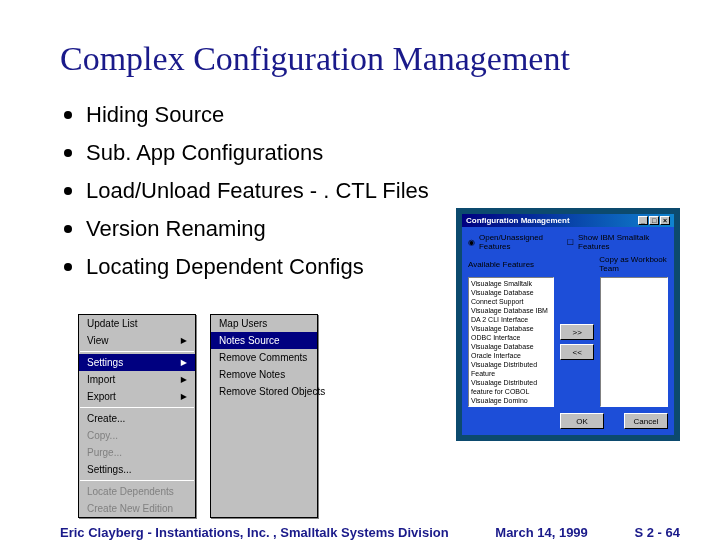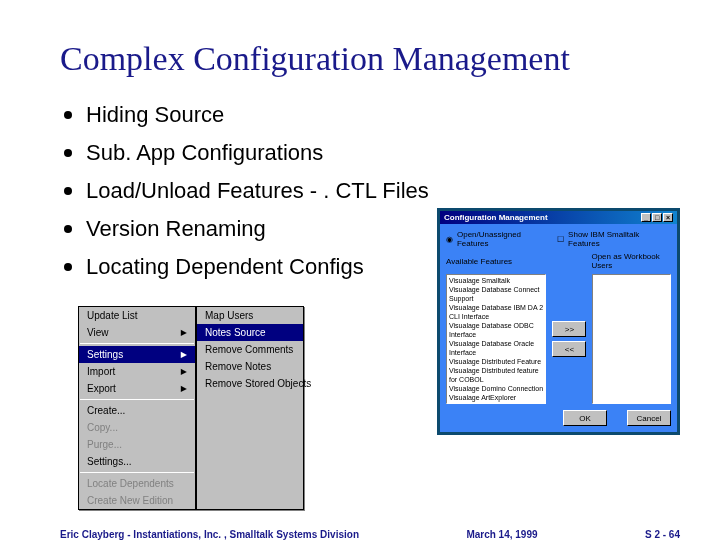--- a/index.html
+++ b/index.html
@@ -44,34 +44,35 @@
     margin-right: 14px;
     flex-shrink: 0;
   }
   .footer {
     position: absolute;
     bottom: 20px;
     left: 60px;
     right: 40px;
     display: flex;
     justify-content: space-between;
-    font-size: 10px;
+    font-size: 13px;
     font-weight: bold;
     color: #1a1a8a;
     font-family: Arial, sans-serif;
   }
 
   
   .menu-shot {
     position: absolute;
     left: 78px;
-    top: 286px;
+    top: 294px;
     font-family: "MS Sans Serif", Arial, sans-serif;
     font-size: 10px;
     display: flex;
+    gap: 14px;
   }
   .menu-col {
     background: #c0c0c0;
     border: 1px solid #000;
     box-shadow: 1px 1px 0 #808080;
   }
   .menu-col.left { width: 118px; }
   .menu-col.right { width: 108px; }
   .menu-item {
     padding: 3px 8px;
@@ -91,23 +92,23 @@
     border-bottom: 1px solid #fff;
     margin: 2px 1px;
   }
   .arrow { font-size: 8px; }
 
   
   .dialog-shot {
     position: absolute;
     right: 40px;
     top: 188px;
-    width: 243px;
-    background: #3b82f6;
-    border: 3px solid #0c4a6e;
+    width: 224px;
+    background: #1d4ed8;
+    border: 6px solid #0c4a6e;
     font-family: "MS Sans Serif", Arial, sans-serif;
     font-size: 8px;
   }
   .dialog-title {
     background: linear-gradient(to right, #000080, #1084d0);
     color: #fff;
     padding: 2px 4px;
     font-weight: bold;
     display: flex;
     justify-content: space-between;
@@ -259,21 +260,21 @@
     <div class="dialog-body">
       <div class="dialog-row">
         <span>◉</span>
         <span>Open/Unassigned Features</span>
         <span style="margin-left:auto">☐</span>
         <span>Show IBM Smalltalk Features</span>
       </div>
       <div class="dialog-row">
         <span style="flex:1.3">Available Features</span>
         <span style="width:34px"></span>
-        <span style="flex:1">Open as Workbook Users</span>
+        <span style="flex:1">Copy as Workbook Team</span>
       </div>
       <div class="dialog-cols">
         <div class="listbox left">
           <div>Visualage Smalltalk</div>
           <div>Visualage Database Connect Support</div>
           <div>Visualage Database IBM DA 2 CLI Interface</div>
           <div>Visualage Database ODBC Interface</div>
           <div>Visualage Database Oracle Interface</div>
           <div>Visualage Distributed Feature</div>
           <div>Visualage Distributed feature for COBOL</div>

